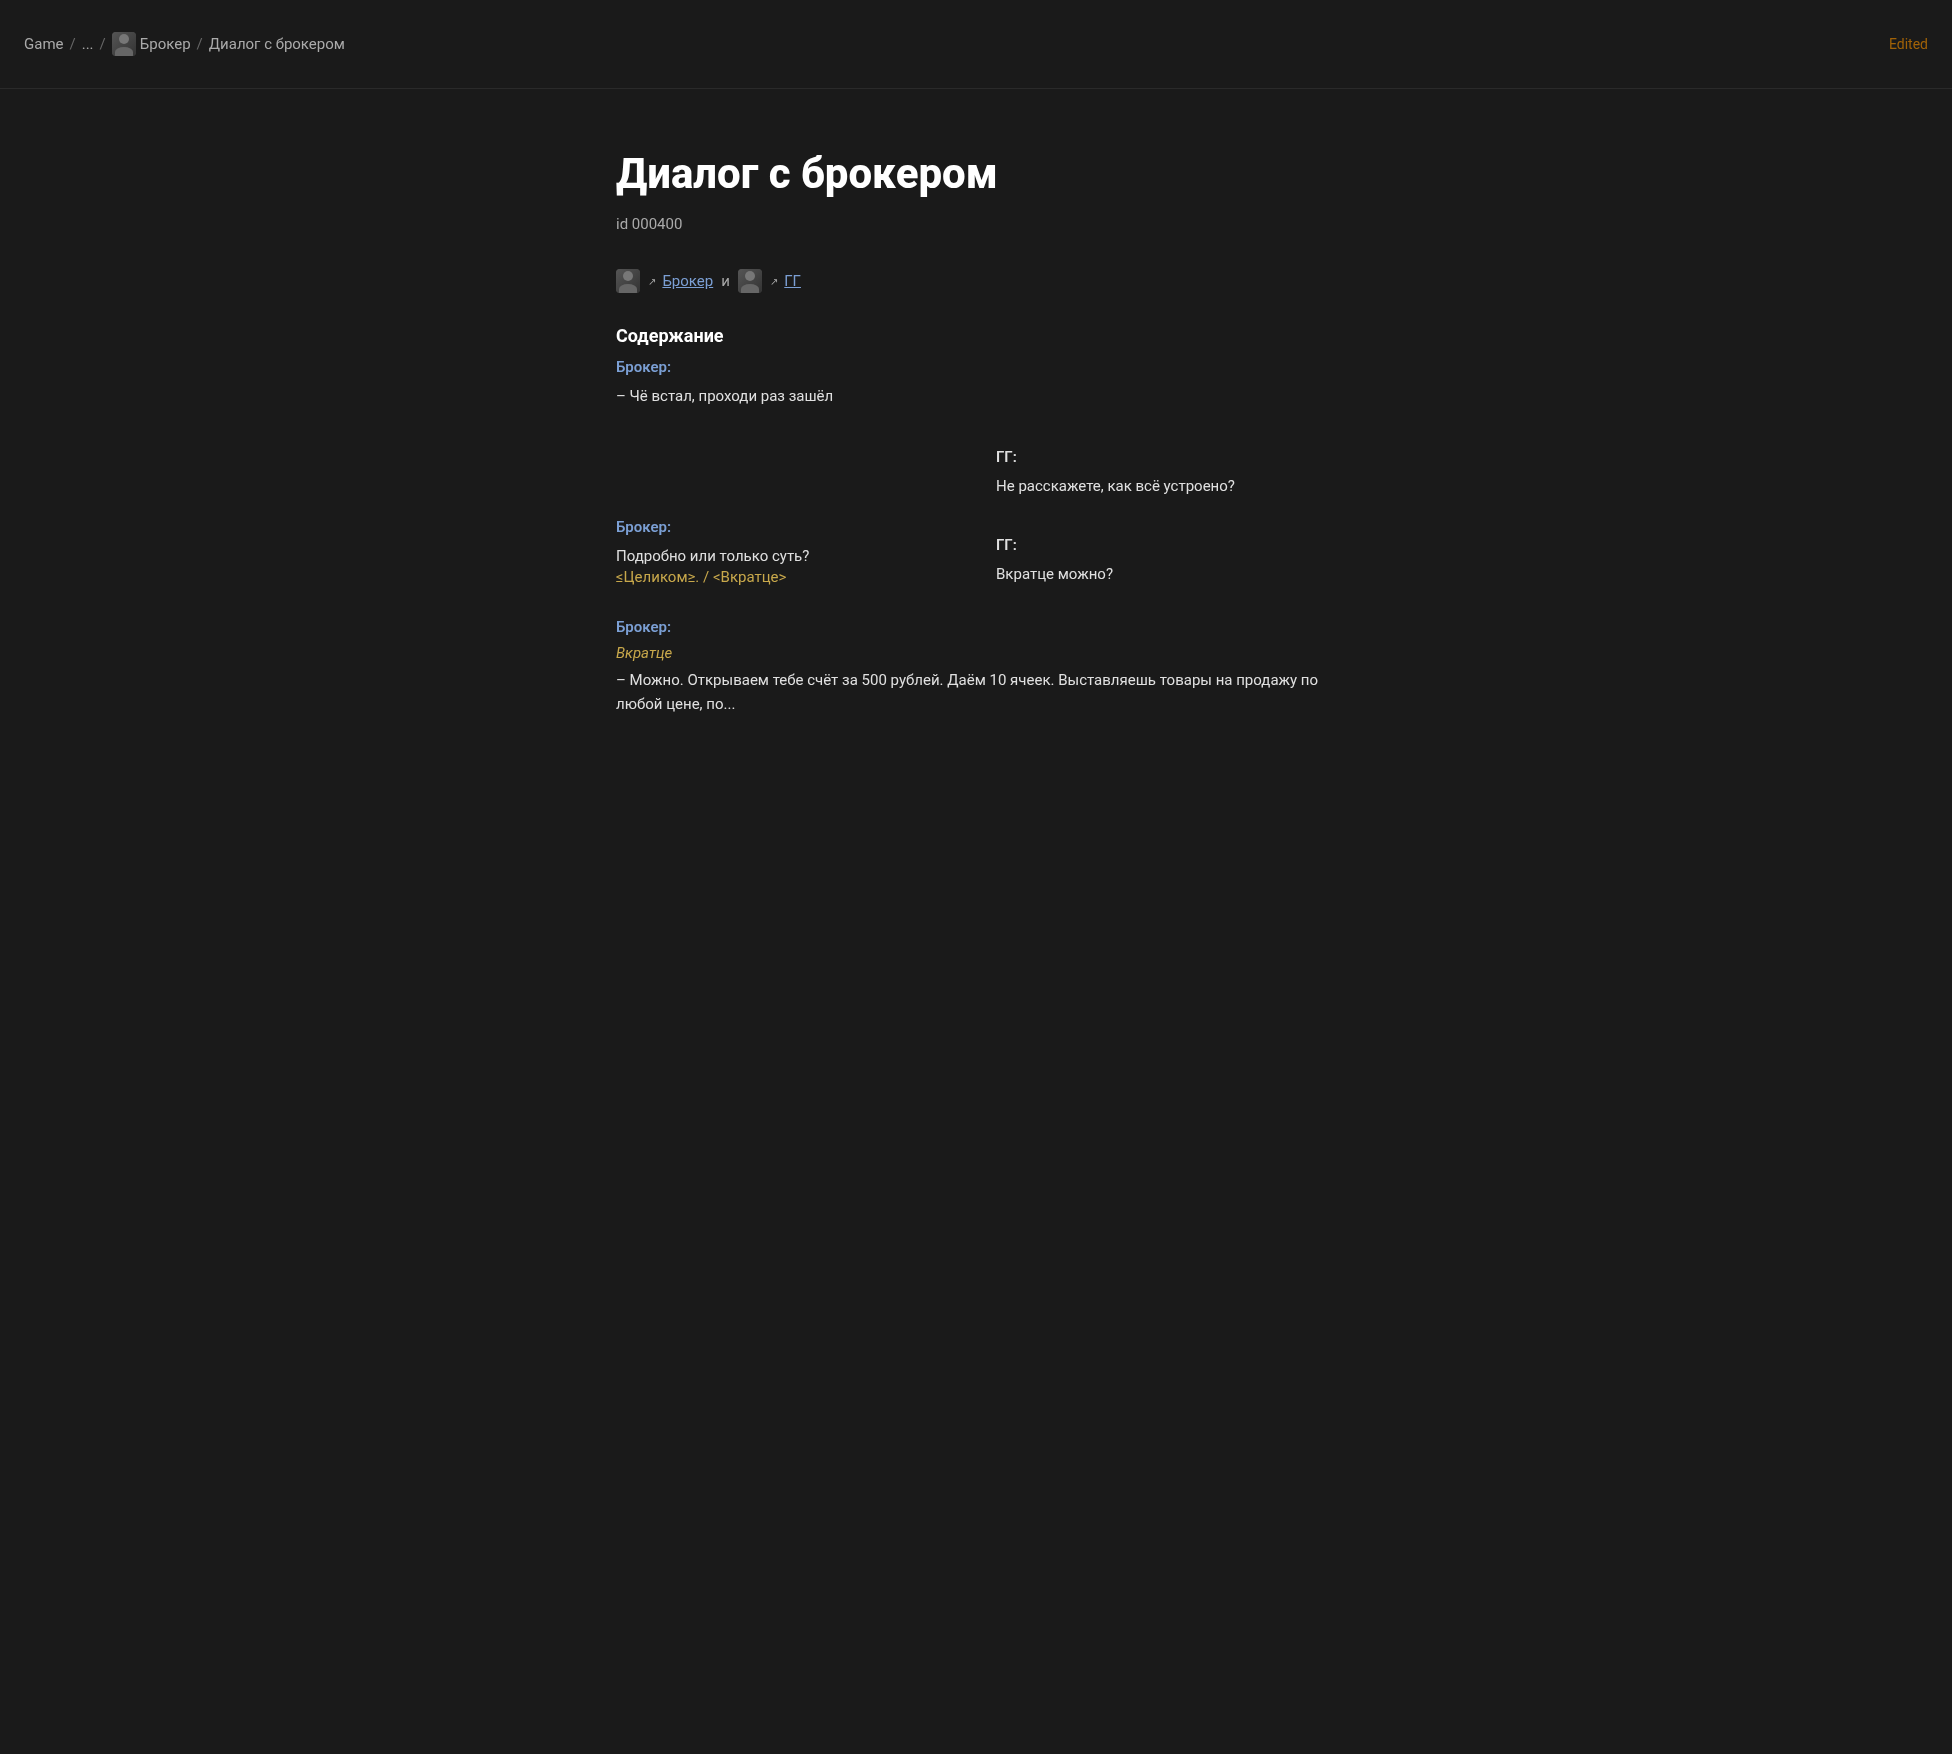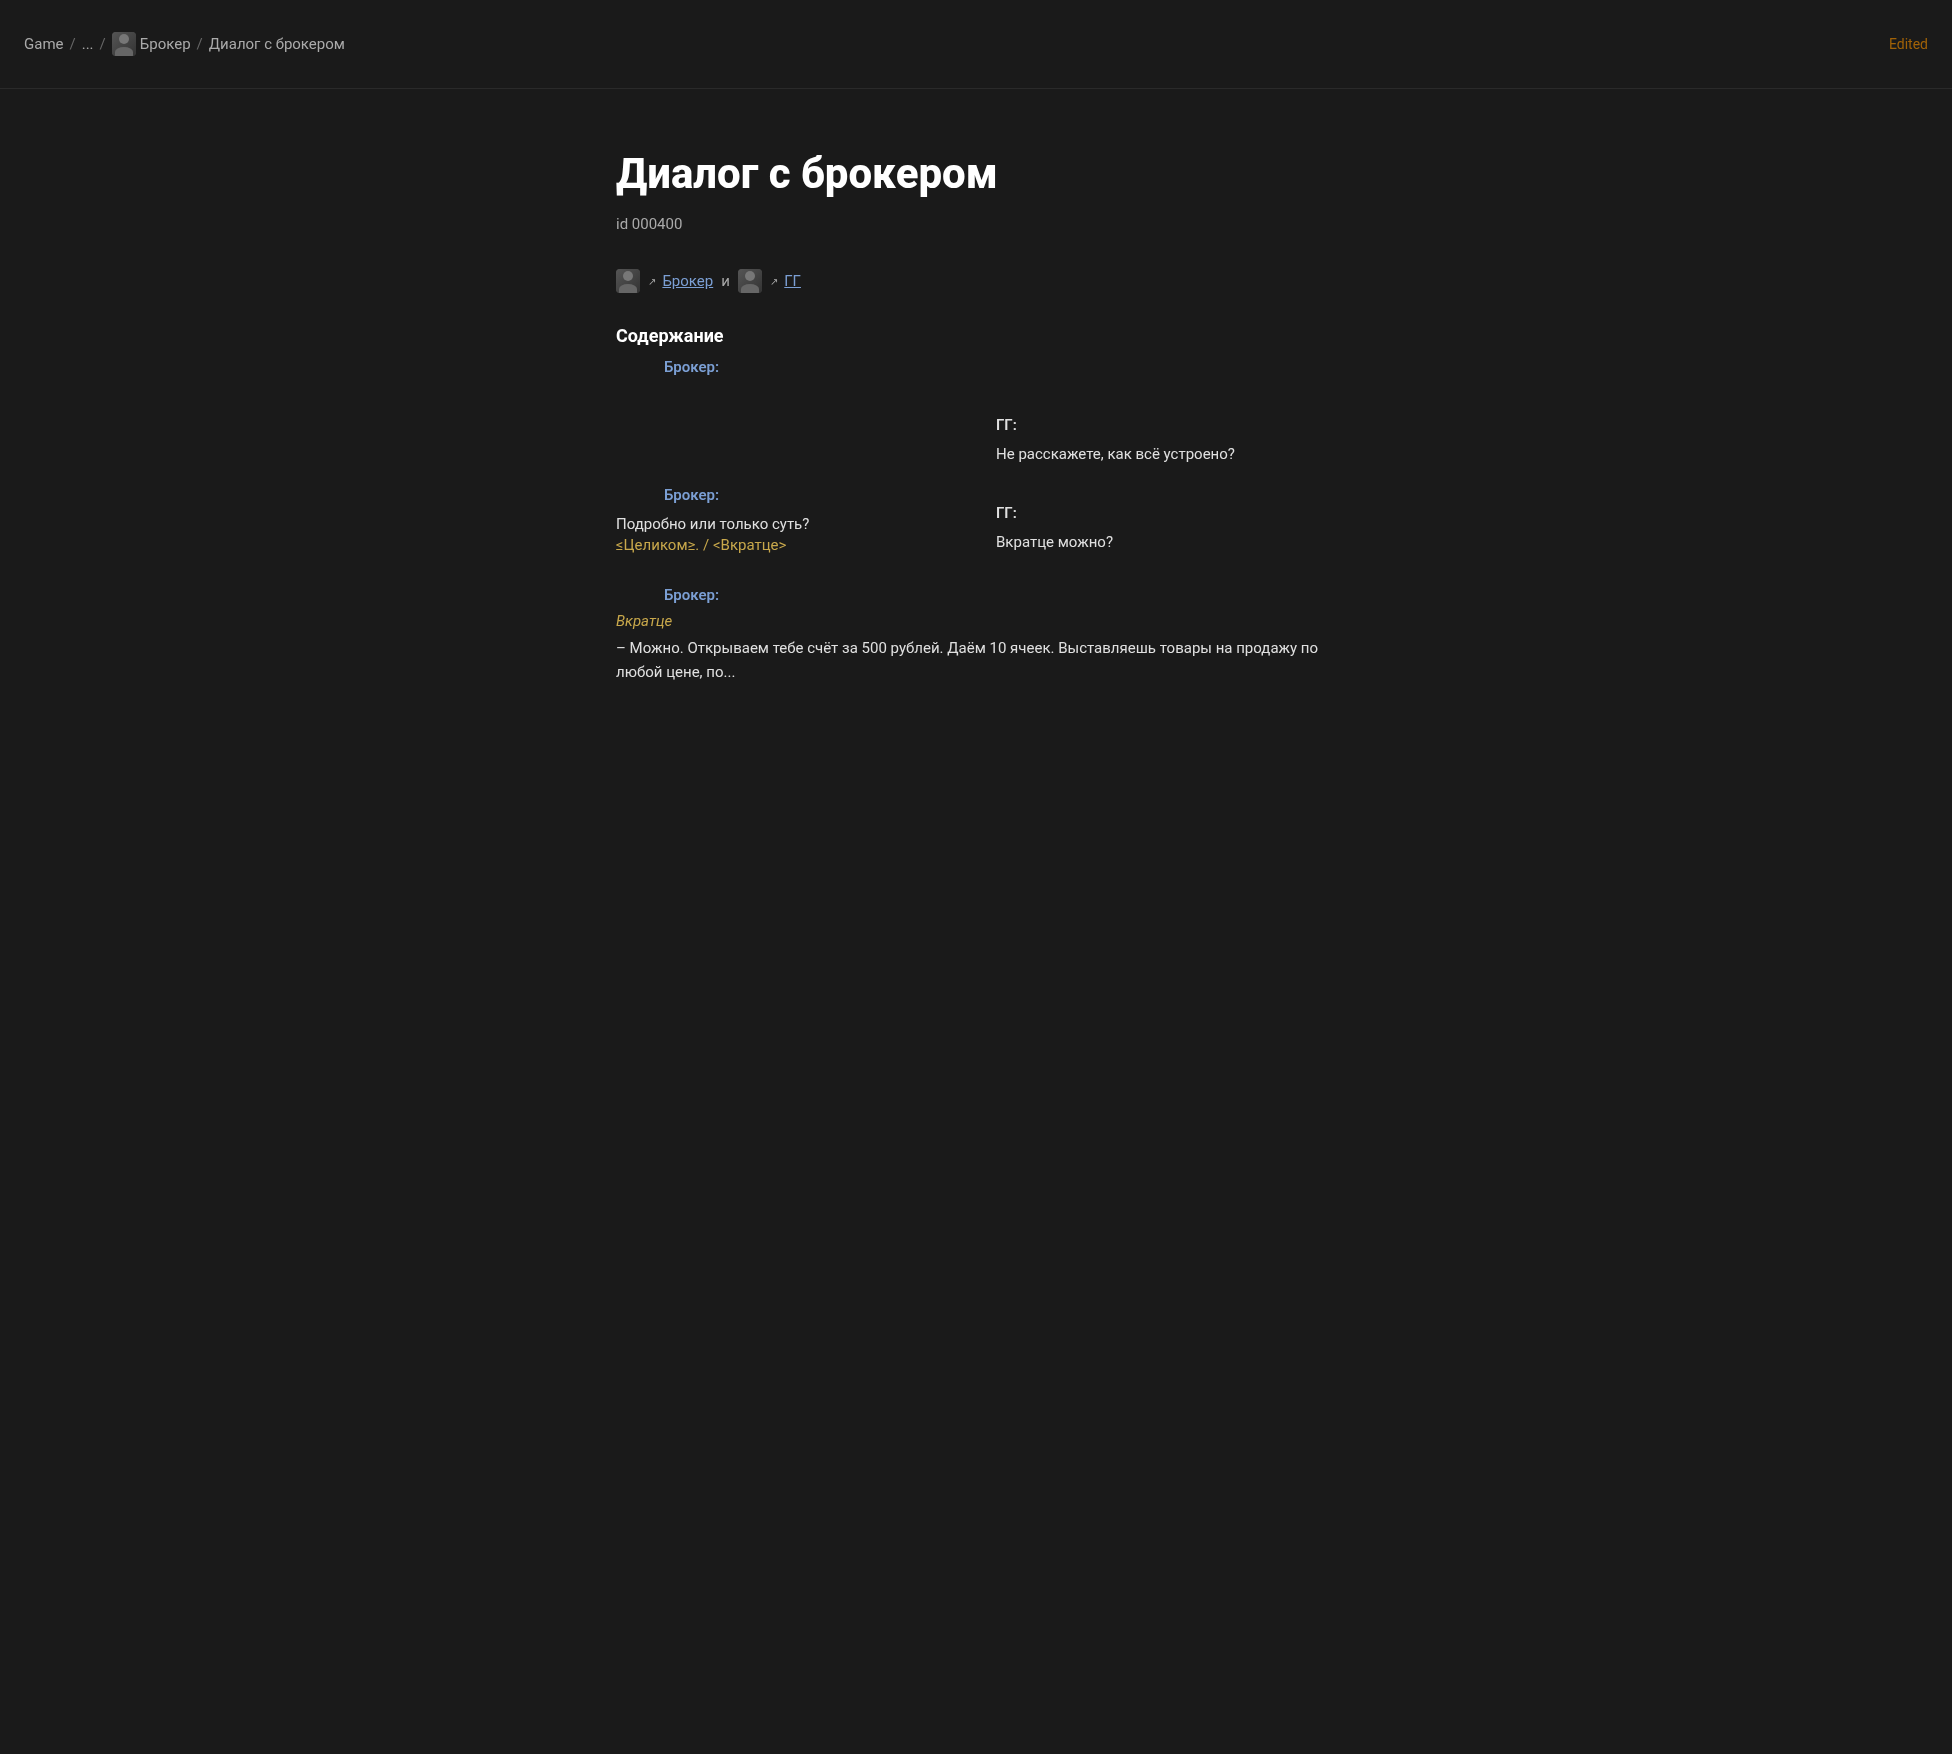--- a/index.html
+++ b/index.html
@@ -161,21 +161,20 @@
     }
 
     .dialog-block {
       margin-bottom: 40px;
     }
 
     .speaker-label {
       font-weight: 600;
       margin-bottom: 8px;
       font-size: 15px;
-      margin-left: 48px;
     }
 
     .speaker-broker {
       color: #7b9fd4;
     }
 
     .speaker-gg {
       color: #e0e0e0;
       font-size: 15px;
       font-weight: 600;
@@ -274,20 +273,21 @@
       </span>
     </div>
   </div>
 
 
   <div class="section">
     <h2 class="section-title">Содержание</h2>
 
     <div class="dialog-block">
       <div class="speaker-label speaker-broker">Брокер:</div>
+      <div class="dialog-text">– Чё встал, проходи раз зашёл</div>
     </div>
 
     <div class="right-side">
       <div class="right-block">
         <div class="speaker-gg">ГГ:</div>
         <div class="dialog-text">Не расскажете, как всё устроено?</div>
       </div>
     </div>
 
     <div class="dialog-row">

